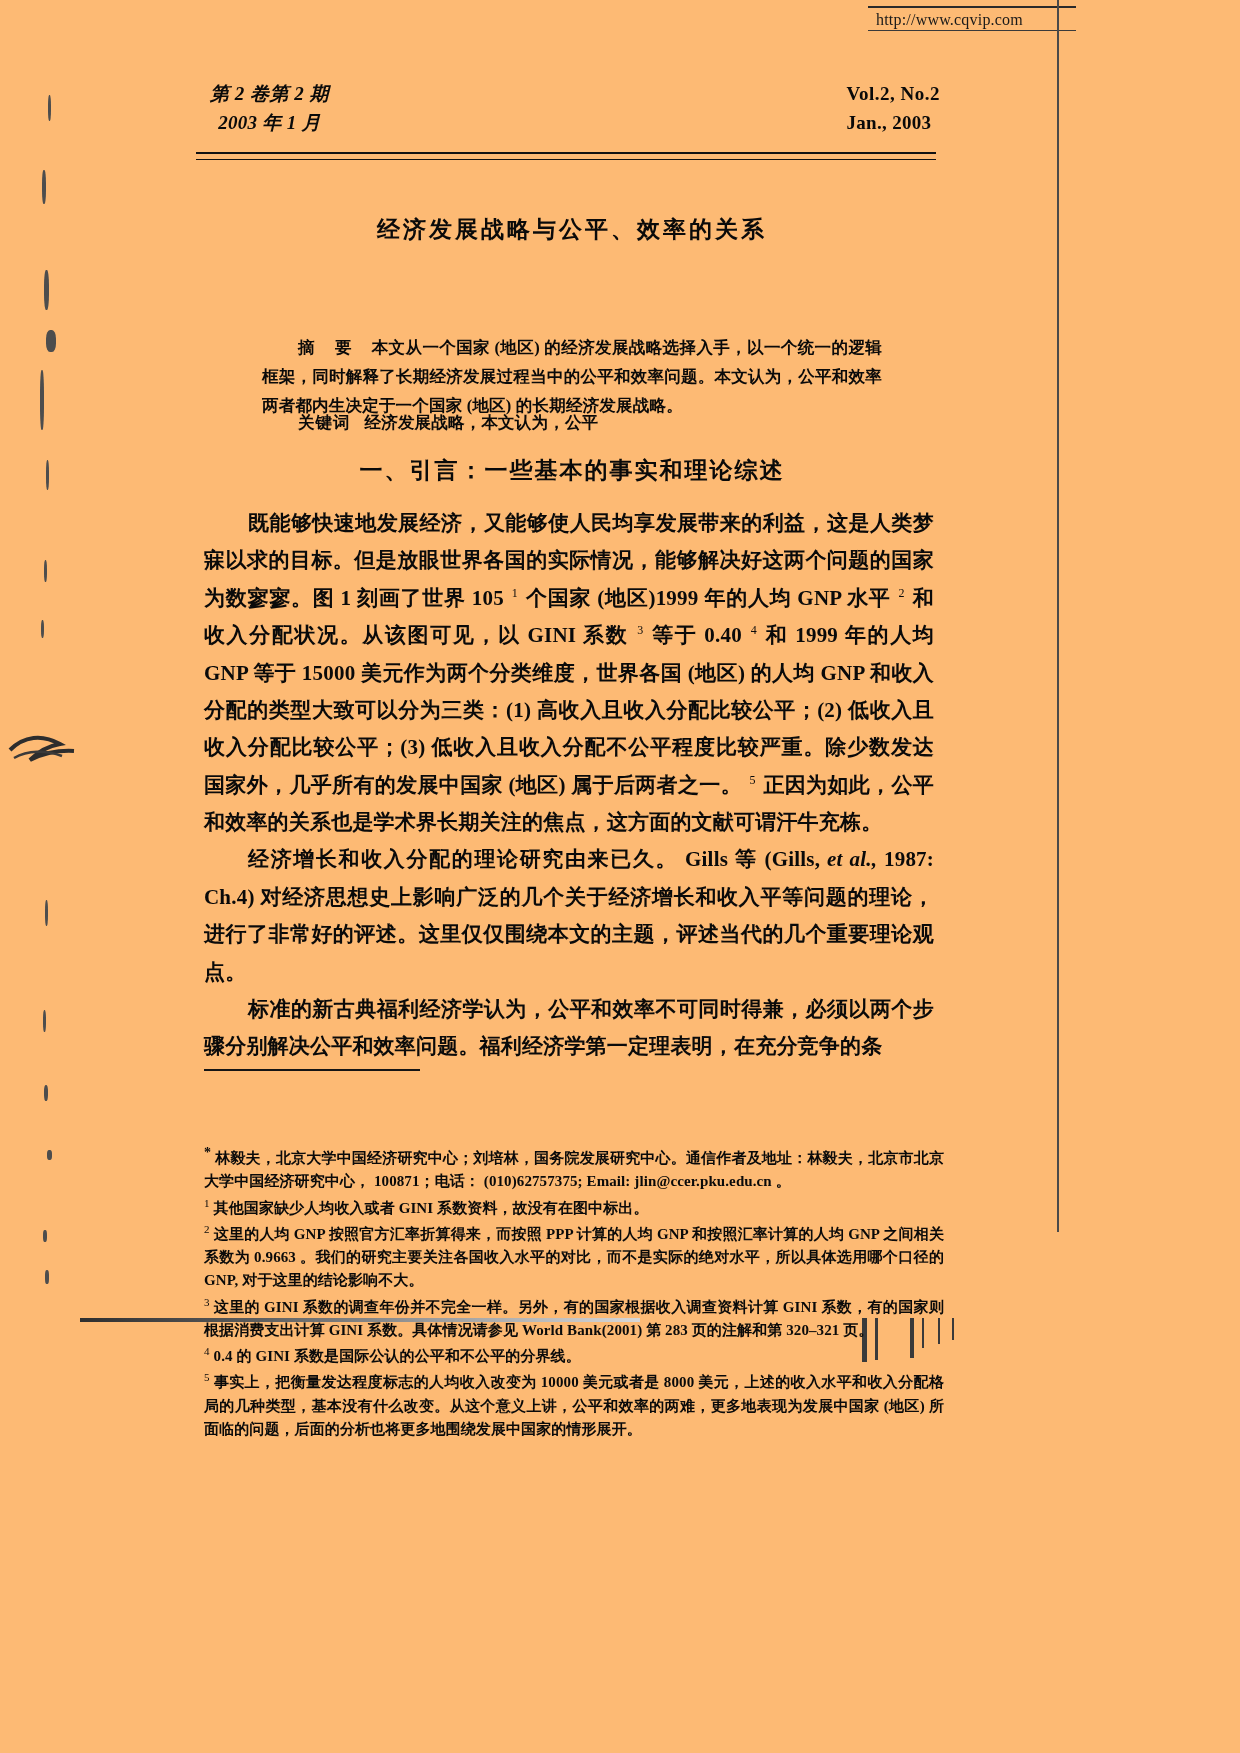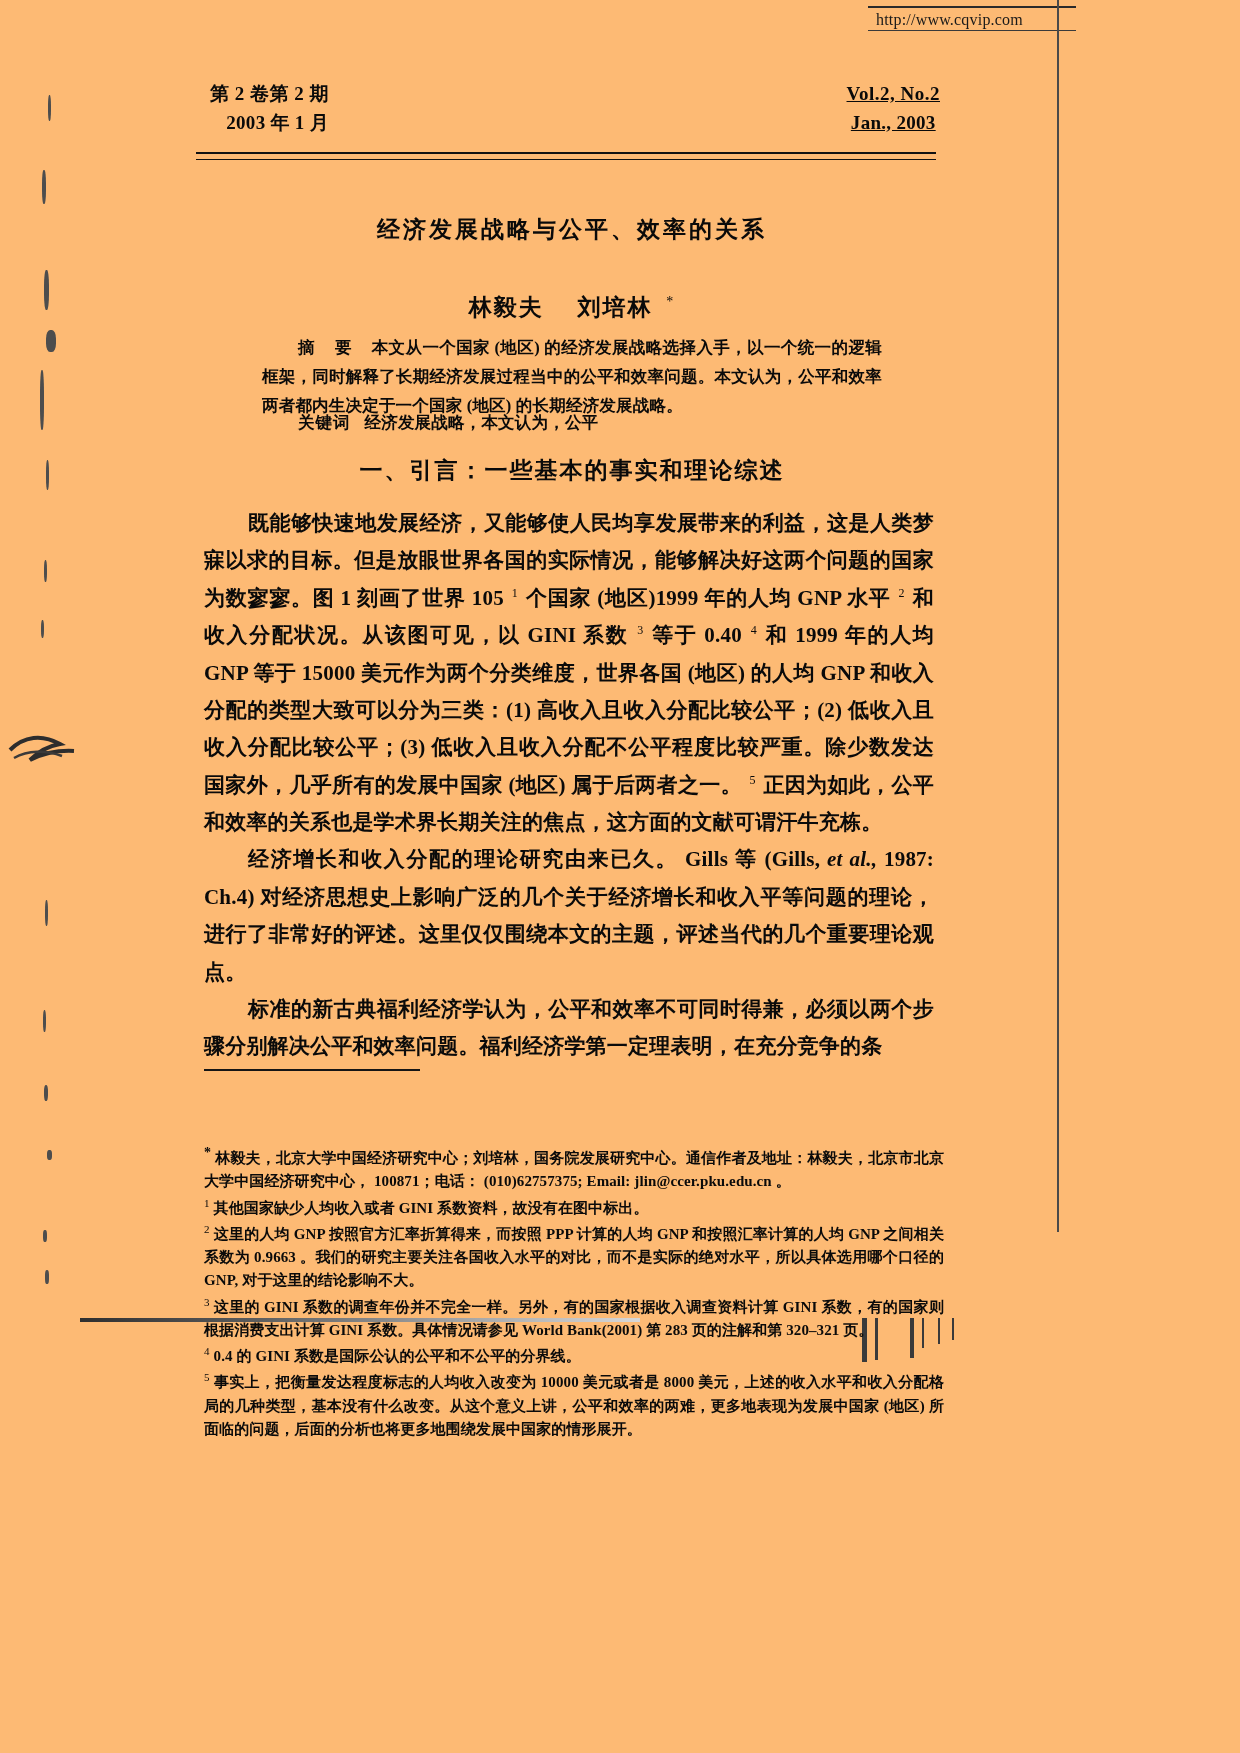--- a/index.html
+++ b/index.html
@@ -82,23 +82,23 @@
     position: absolute;
     left: 196px;
     top: 80px;
     width: 752px;
     height: 76px;
   }
   .mh-left, .mh-mid, .mh-right {
     position: absolute;
     top: 0;
   }
-  .mh-left { left: 14px; text-align: right; }
+  .mh-left { left: 14px; text-align: center; font-style: italic; }
   .mh-mid  { left: 0; width: 752px; text-align: center; }
-  .mh-right{ right: 8px; text-align: center; text-decoration: underline; }
+  .mh-right{ right: 8px; text-align: left; }
   .mh-line1 {
     font-size: 19px;
     font-weight: bold;
     letter-spacing: .5px;
     white-space: nowrap;
     line-height: 1.5;
   }
   .mh-line2 {
     font-size: 19px;
     font-weight: bold;
@@ -290,25 +290,20 @@
     </div>
     <div class="mh-right">
       <div class="mh-line1">Vol.2, No.2</div>
       <div class="mh-line2">Jan., 2003</div>
     </div>
   </div>
   <div class="rule-double"></div>
 
   <div class="title">经济发展战略与公平、效率的关系</div>
 
-  <div class="authors">
-    <span class="aname">林毅夫</span>
-    <span class="aname">刘培林</span>
-    <sup>*</sup>
-  </div>
 
   <div class="abstract">
     <p><span class="lead">摘 要</span><span>本文从一个国家 (地区) 的经济发展战略选择入手，以一个统一的逻辑框架，同时解释了长期经济发展过程当中的公平和效率问题。本文认为，公平和效率两者都内生决定于一个国家 (地区) 的长期经济发展战略。</span></p>
   </div>
 
   <div class="keywords">
     <span class="lead">关键词</span><span>经济发展战略，本文认为，公平</span>
   </div>
 
   <div class="section-head">一、引言：一些基本的事实和理论综述</div>

